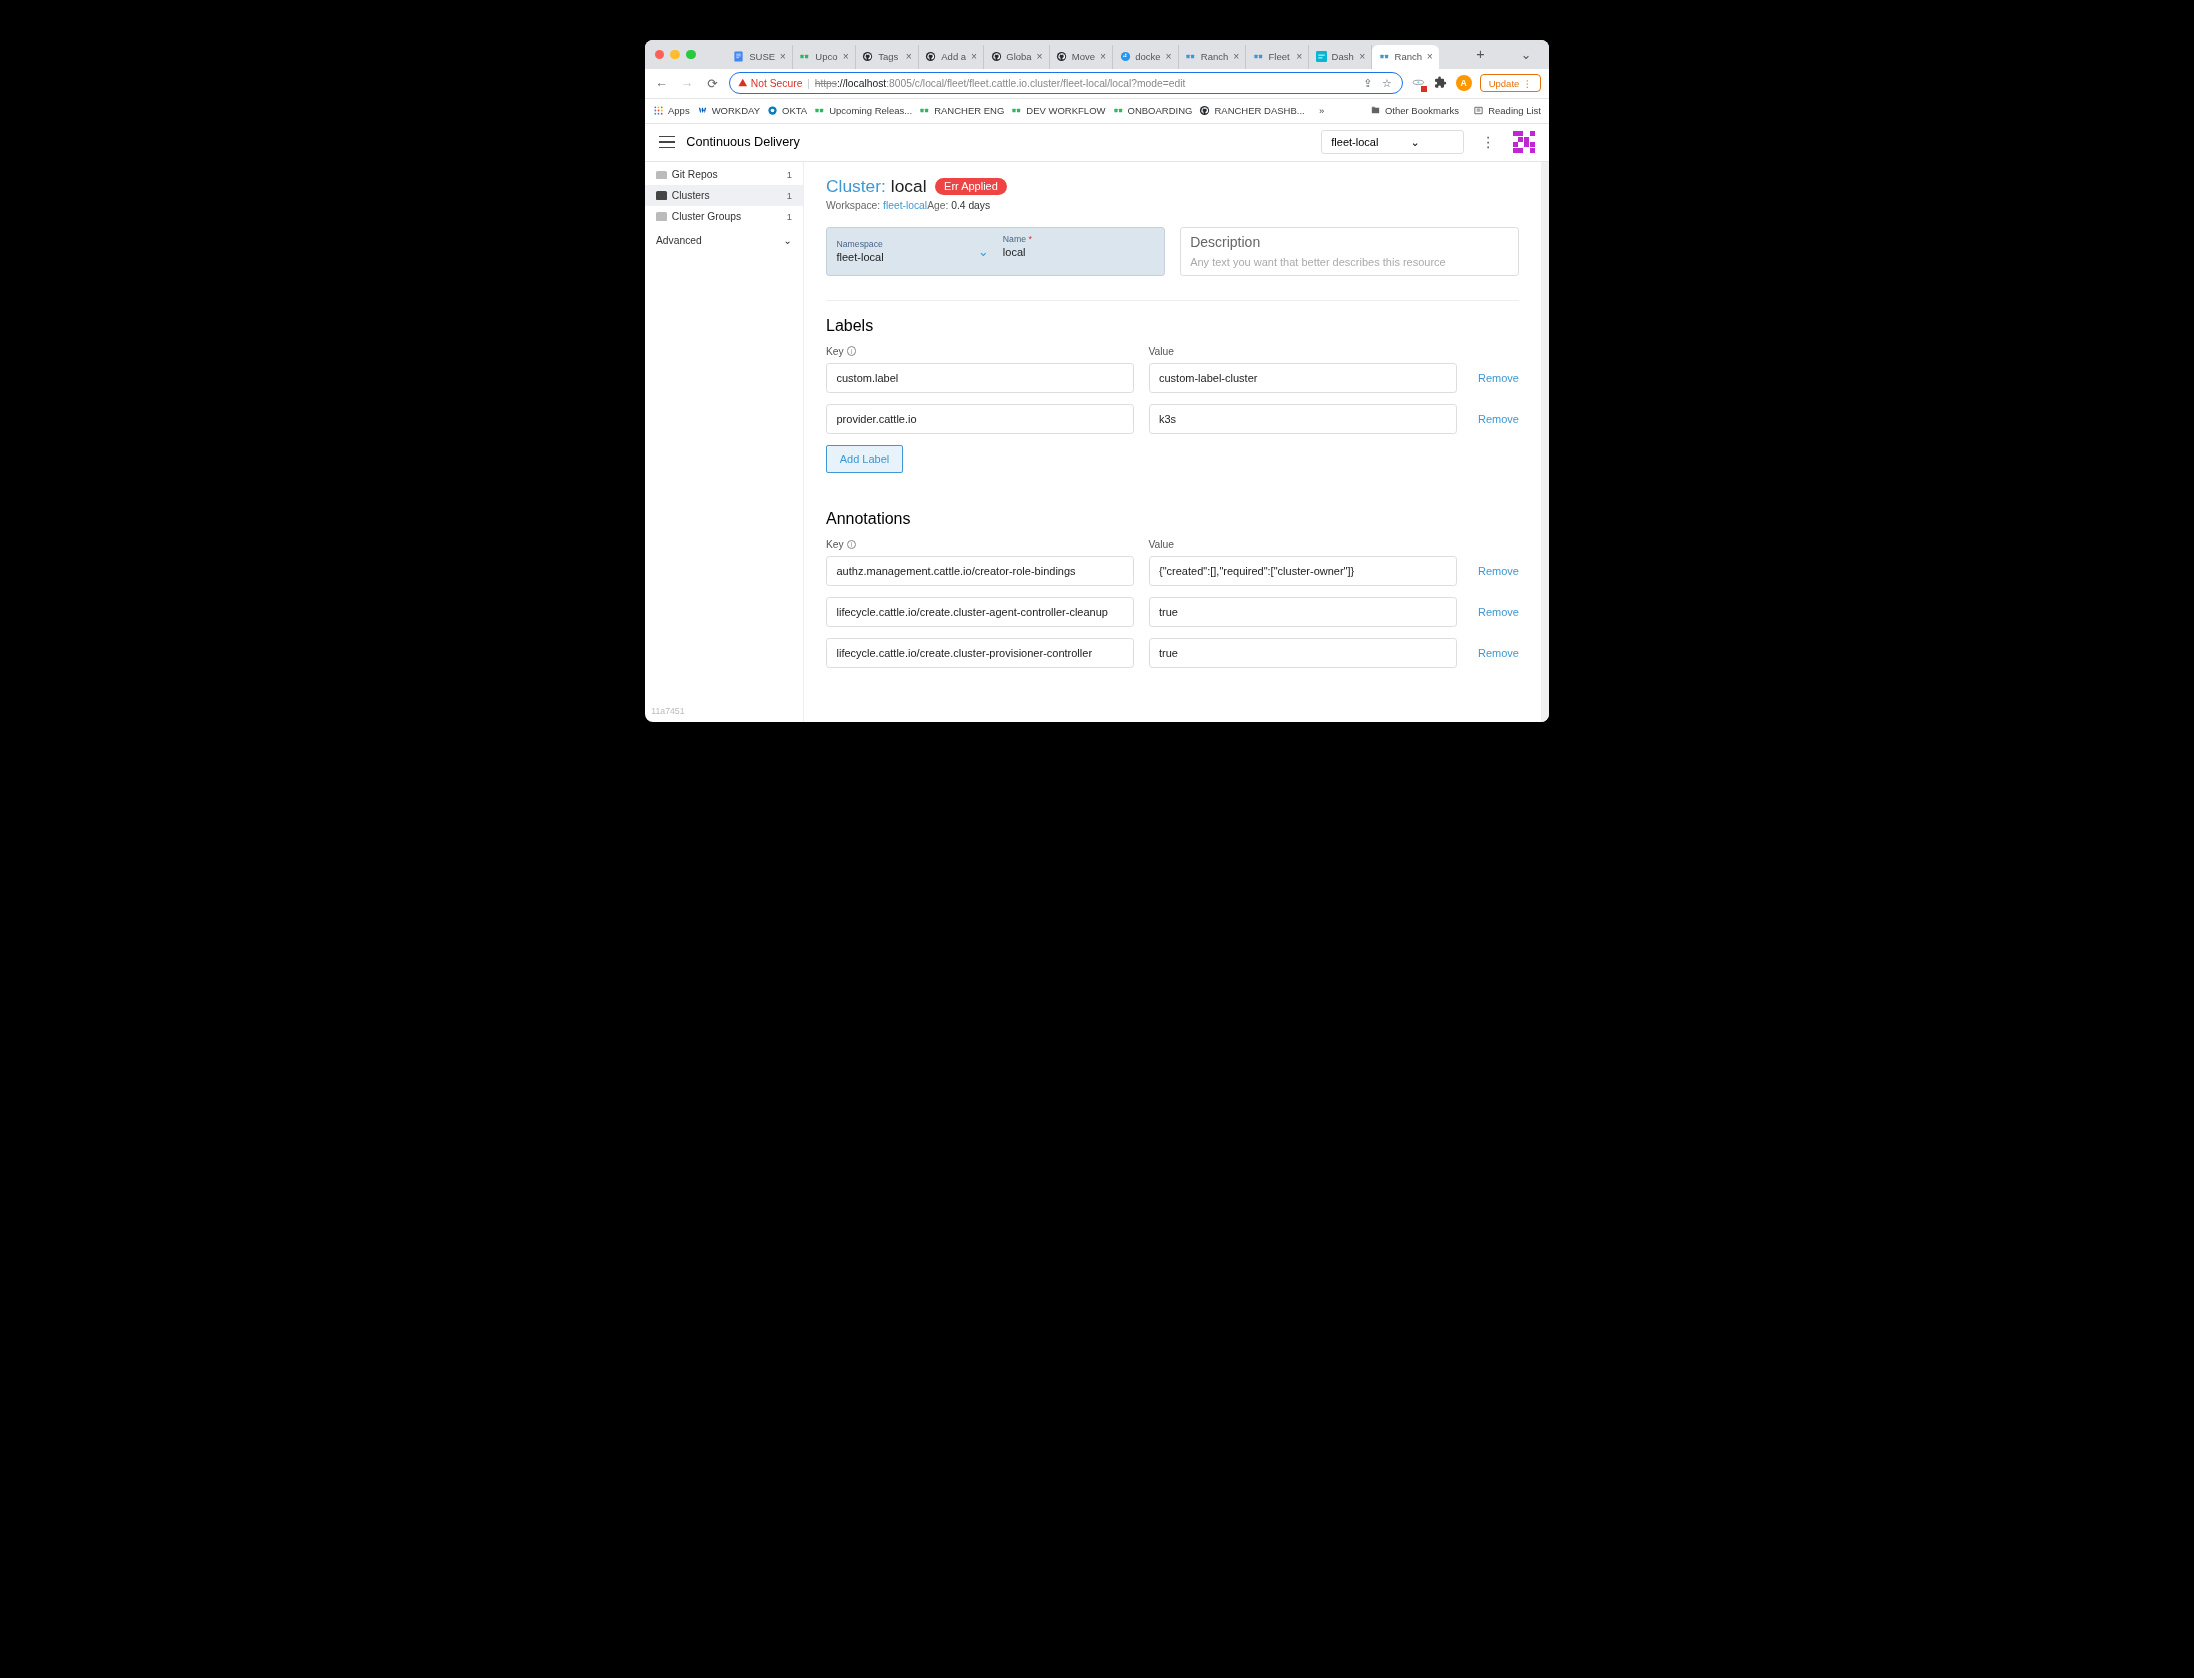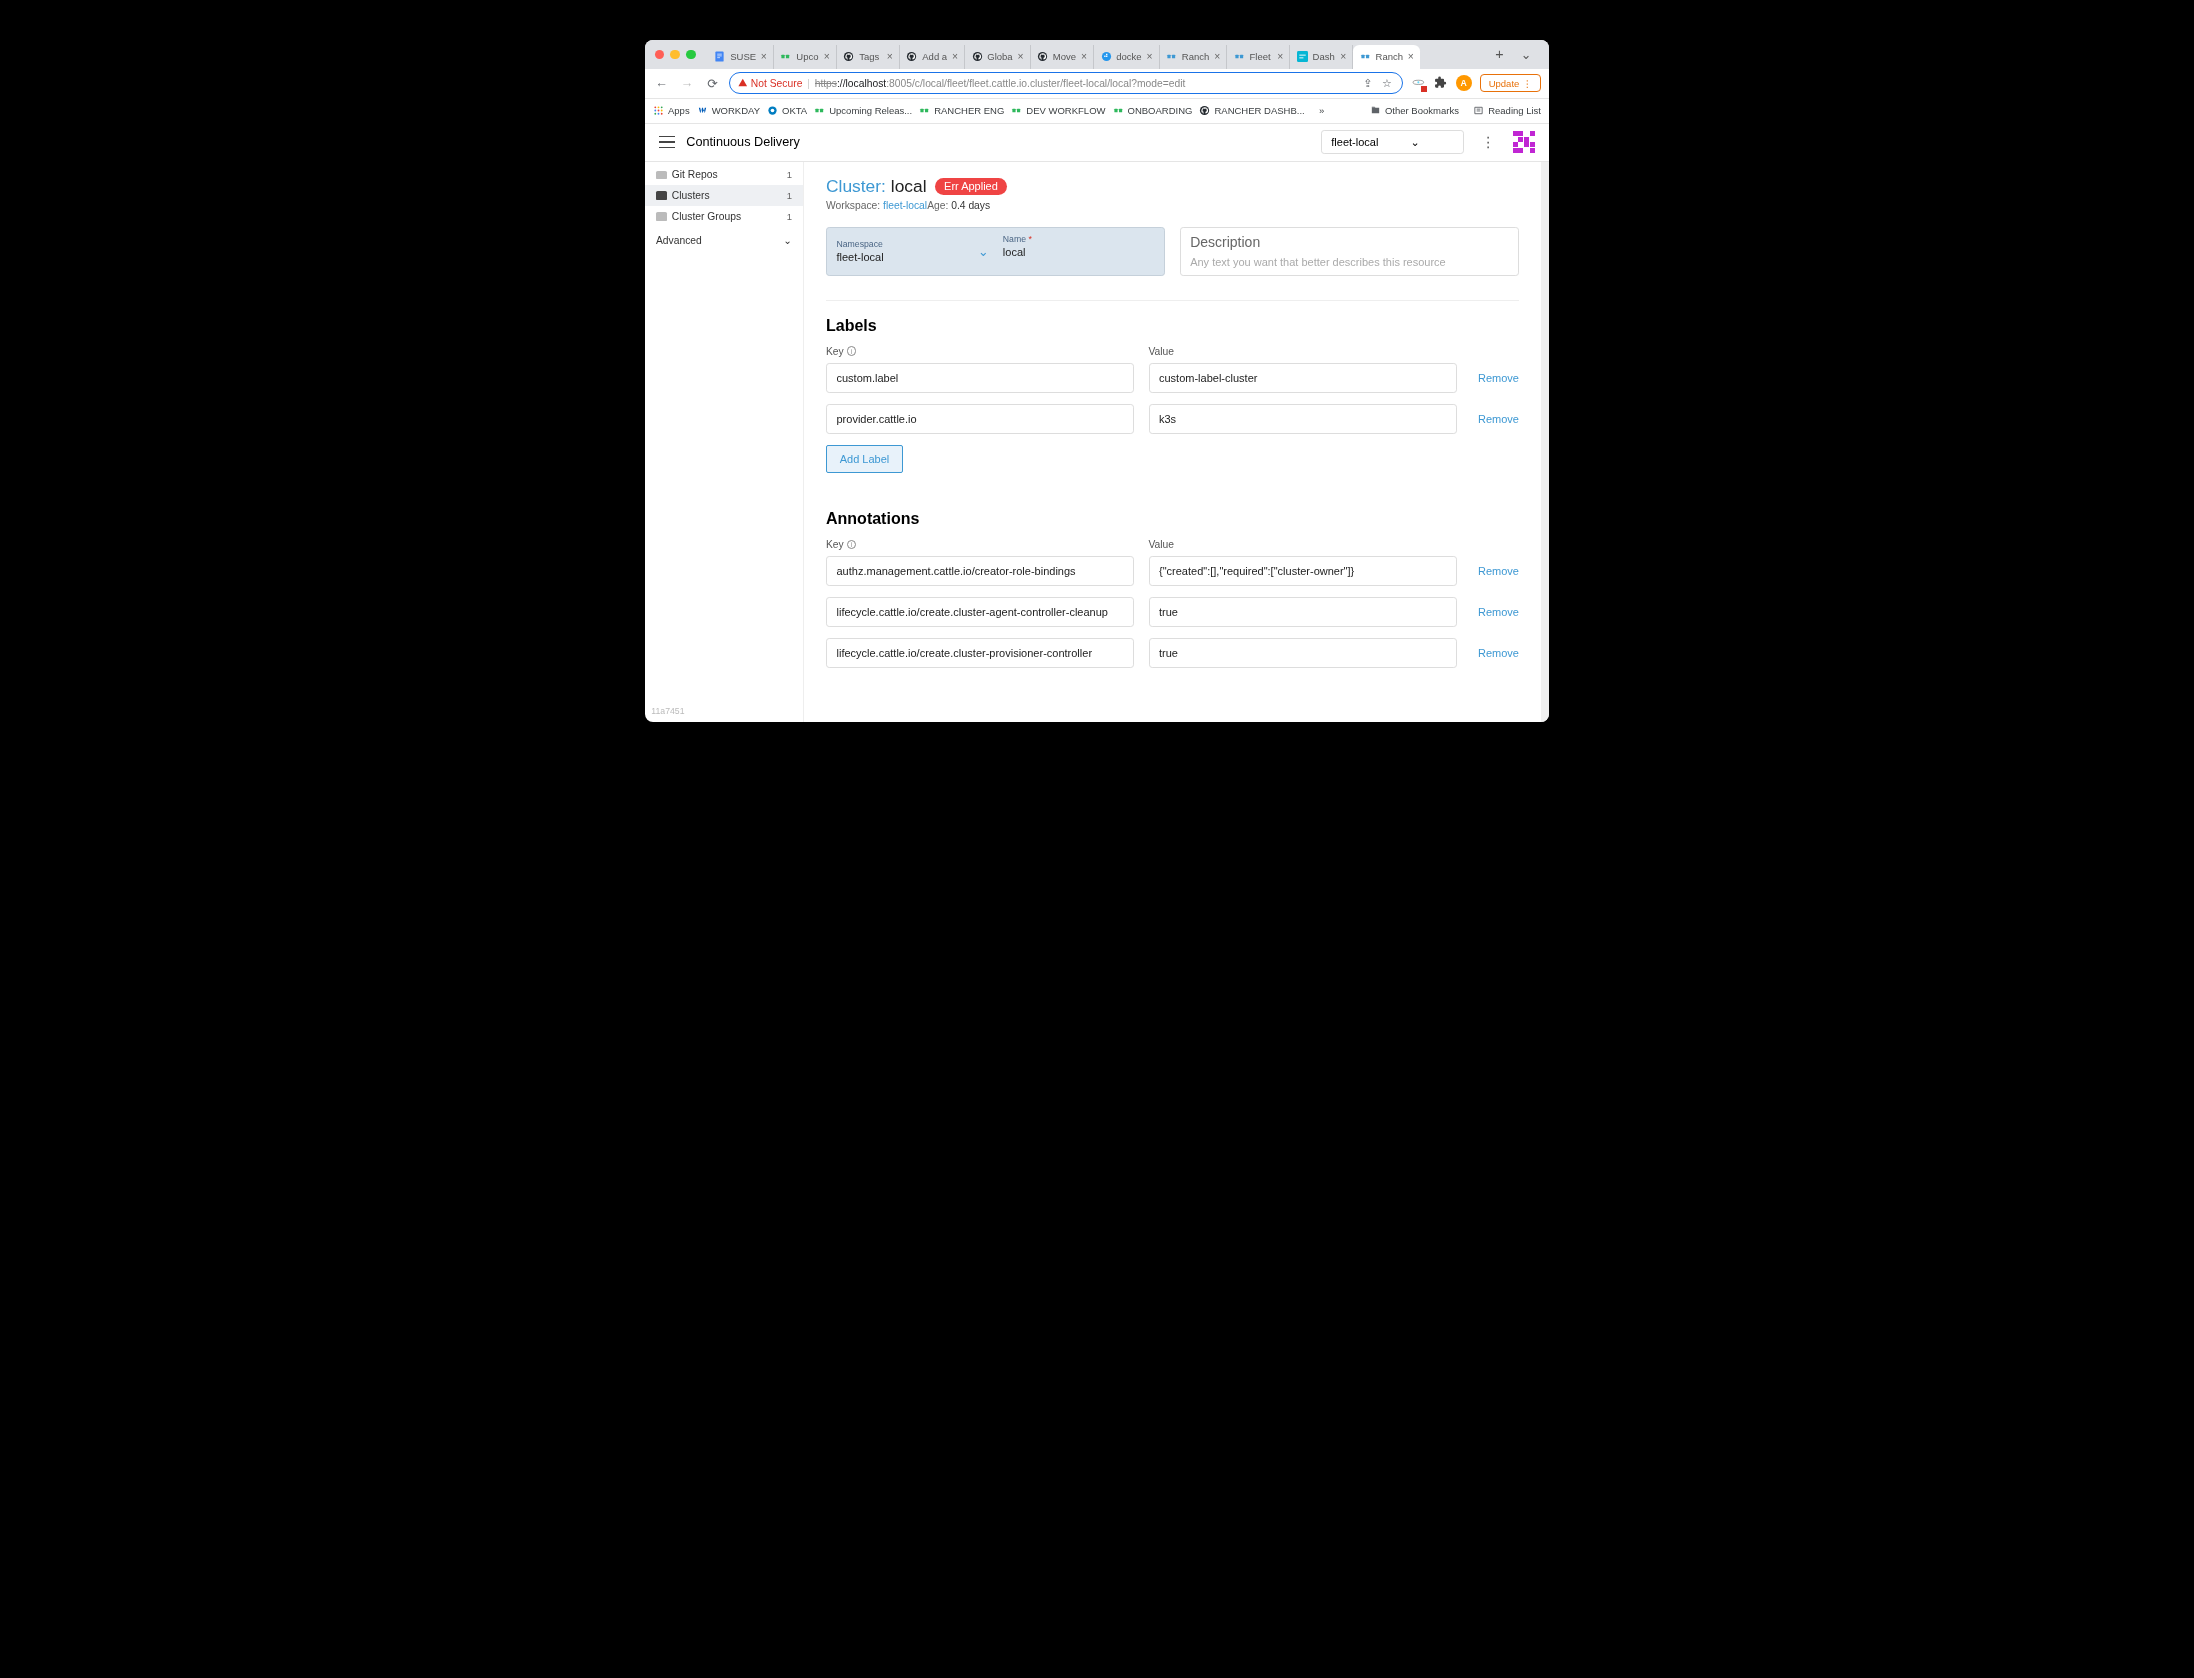--- a/index.html
+++ b/index.html
@@ -1,20 +1,20 @@
 <!DOCTYPE html>
 <html style="font-size:12.7px"><head>
 <meta charset="utf-8">
 <style>
 * { box-sizing: border-box; margin: 0; padding: 0; font-family: -apple-system, BlinkMacSystemFont, "Segoe UI", Helvetica, Arial, sans-serif; }
 body { background: #000; padding: 40px; }
 .window { width: 904px; height: 682px; background: #fff; border-radius: 8px; overflow: hidden; margin: 0 auto; box-shadow: 0 8px 32px rgba(0,0,0,0.5); display: flex; flex-direction: column; position: relative; }
 
 
-.titlebar { height: 28.5px; background: #dfe1e5; display: flex; align-items: center; padding: 0 9.5px; gap: 3px; }
+.titlebar { height: 28.5px; background: #dfe1e5; display: flex; align-items: center; padding: 0 9.5px; gap: 22px; }
 .traffic { display: flex; gap: 6.3px; margin-right: 9.5px; }
 .dot { width: 9.5px; height: 9.5px; border-radius: 50%; }
 .dot.red { background: #ff5f56; }
 .dot.yellow { background: #ffbd2e; }
 .dot.green { background: #27c93f; }
 
 .tabs { display: flex; flex: 1; height: 100%; align-items: flex-end; overflow: hidden; }
 .tab { display: flex; align-items: center; height: 24px; padding: 0 6.3px; font-size: 9.5px; color: #555; gap: 4.8px; min-width: 63px; max-width: 71px; border-right: 0.8px solid #c5c7cb; position: relative; }
 .tab.active { background: #fff; border-radius: 6.3px 6.3px 0 0; border-right: none; }
 .tab .favicon { width: 11px; height: 11px; flex-shrink: 0; }
@@ -82,21 +82,21 @@
 .sub-field .fvalue { font-size: 11px; color: #222; }
 .sub-field .req { color: #d93025; }
 .sub-field.ns { display: flex; justify-content: space-between; align-items: center; }
 .sub-field.ns .caret { color: #3d98d3; font-size: 12.7px; }
 .desc-field { flex: 1; border: 0.8px solid #ddd; border-radius: 3.2px; padding: 6.3px 9.5px; }
 .desc-field .flabel { font-size: 14px; color: #666; margin-bottom: 6px; }
 .desc-field .placeholder { font-size: 11px; color: #aaa; }
 
 hr.sep { border: none; border-top: 0.8px solid #eee; margin: 0 0 16px; }
 
-.section-title { font-size: 16px; font-weight: 700; margin: 4.8px 0 11px; }
+.section-title { font-size: 16px; font-weight: 400; margin: 4.8px 0 11px; }
 .kv-headers { display: flex; gap: 14.3px; font-size: 10.3px; color: #555; margin-bottom: 6.3px; }
 .kv-headers .h { flex: 1; display: flex; align-items: center; gap: 3.2px; }
 .info-ico { width: 9.5px; height: 9.5px; border: 0.8px solid #888; border-radius: 50%; font-size: 6.3px; display: inline-flex; align-items: center; justify-content: center; color: #888; }
 .kv-headers .hspacer { width: 48px; }
 
 .kv-row { display: flex; gap: 14.3px; align-items: center; margin-bottom: 11px; }
 .kv-input { flex: 1; border: 0.8px solid #ddd; border-radius: 3.2px; padding: 8px 9.5px; font-size: 11px; color: #222; background: #fff; }
 .remove-link { color: #3d98d3; font-size: 11px; width: 48px; text-align: right; }
 .add-btn { border: 0.8px solid #3d98d3; background: #e8f2fa; color: #3d98d3; border-radius: 2px; padding: 7.1px 12.7px; font-size: 11px; }
 

